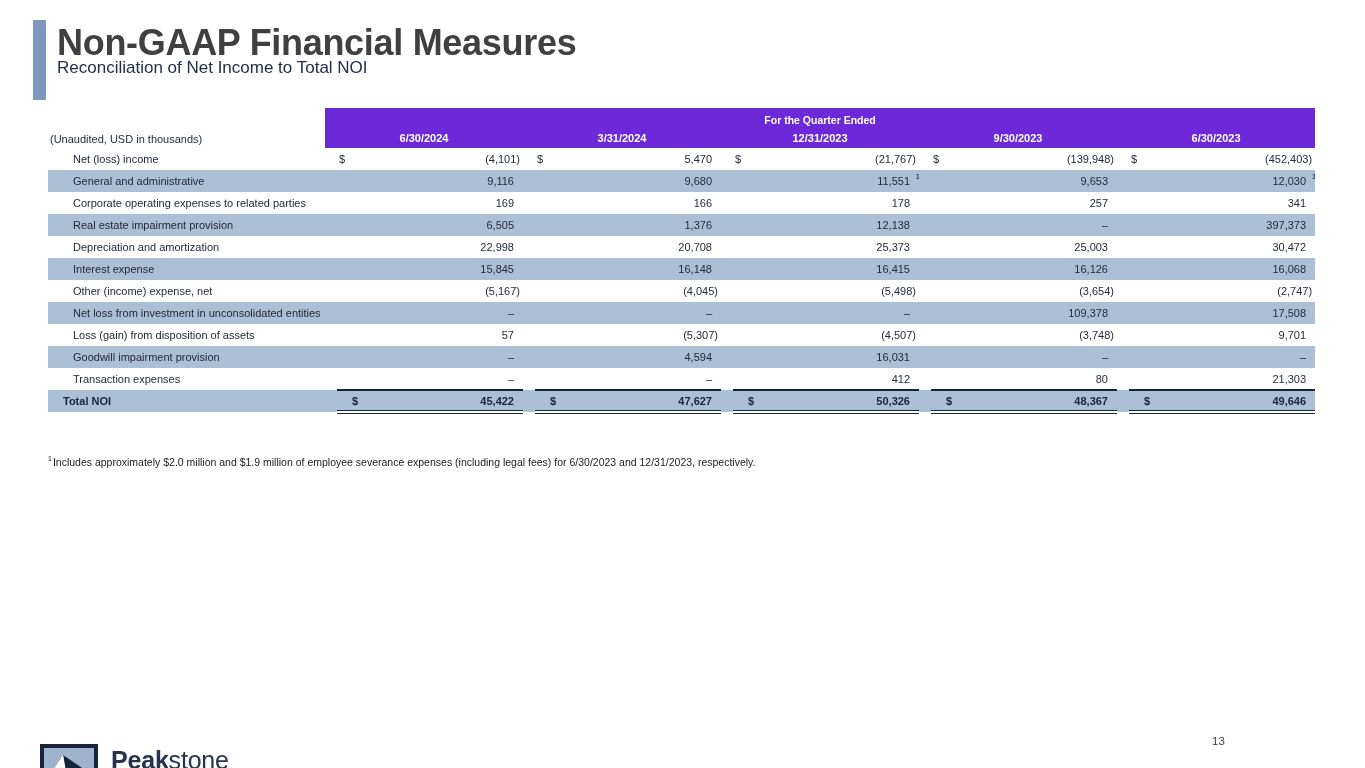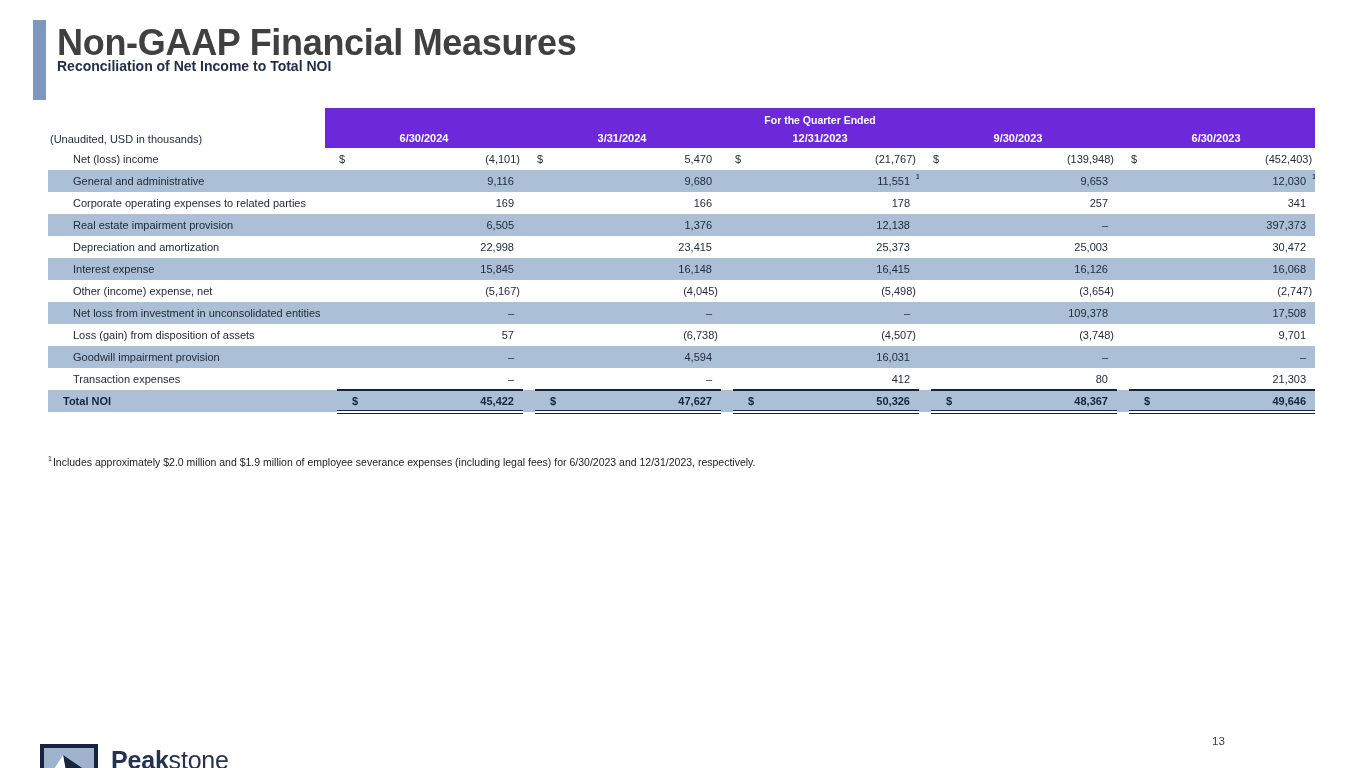--- a/index.html
+++ b/index.html
@@ -3,21 +3,21 @@
 <meta charset="utf-8">
 <style>
   html,body{margin:0;padding:0;}
   body{
     width:1365px;height:768px;position:relative;background:#ffffff;
     font-family:"Liberation Sans", sans-serif;color:#232c3a;overflow:hidden;
   }
   
   .accent-bar{position:absolute;left:33px;top:20px;width:13px;height:80px;background:#7E97BE;}
   .title{position:absolute;left:57px;top:22px;font-size:36px;font-weight:700;color:#404040;letter-spacing:-0.3px;}
-  .subtitle1{position:absolute;left:57px;top:58px;font-size:14px;font-weight:700;color:#232F49;}
+  .subtitle1{position:absolute;left:57px;top:58px;font-size:17px;font-weight:400;color:#232F49;}
   .subtitle2{position:absolute;left:57px;top:81px;font-size:14px;font-weight:700;color:#232F49;margin-top:34px;}
 
   
   table{position:absolute;left:48px;top:108px;width:1267px;border-collapse:collapse;table-layout:fixed;font-size:11px;}
   td{box-sizing:border-box;height:22px;vertical-align:middle;padding:0;white-space:nowrap;overflow:hidden;}
   .hrowA td{height:19px;}
   .hrowB td{height:21px;}
   .navy{background:#6d28d9;color:#ffffff;}
   .gh{text-align:center;font-weight:700;font-size:10.5px;vertical-align:bottom;padding-bottom:1px;}
   .date{text-align:center;font-weight:700;font-size:11px;}
@@ -161,21 +161,21 @@
         <td class="dol"></td>
         <td class="val">397,373</td>
       </tr>
       <tr>
         <td class="lbl">Depreciation and amortization</td>
         <td class="sp"></td>
         <td class="dol"></td>
         <td class="val">22,998</td>
         <td class="sp"></td>
         <td class="dol"></td>
-        <td class="val">23,415</td>
+        <td class="val">20,708</td>
         <td class="sp"></td>
         <td class="dol"></td>
         <td class="val">25,373</td>
         <td class="sp"></td>
         <td class="dol"></td>
         <td class="val">25,003</td>
         <td class="sp"></td>
         <td class="dol"></td>
         <td class="val">30,472</td>
       </tr>
@@ -233,21 +233,21 @@
         <td class="dol"></td>
         <td class="val">17,508</td>
       </tr>
       <tr>
         <td class="lbl">Loss (gain)  from disposition of assets</td>
         <td class="sp"></td>
         <td class="dol"></td>
         <td class="val">57</td>
         <td class="sp"></td>
         <td class="dol"></td>
-        <td class="val par">(6,738)</td>
+        <td class="val par">(5,307)</td>
         <td class="sp"></td>
         <td class="dol"></td>
         <td class="val par">(4,507)</td>
         <td class="sp"></td>
         <td class="dol"></td>
         <td class="val par">(3,748)</td>
         <td class="sp"></td>
         <td class="dol"></td>
         <td class="val">9,701</td>
       </tr>

